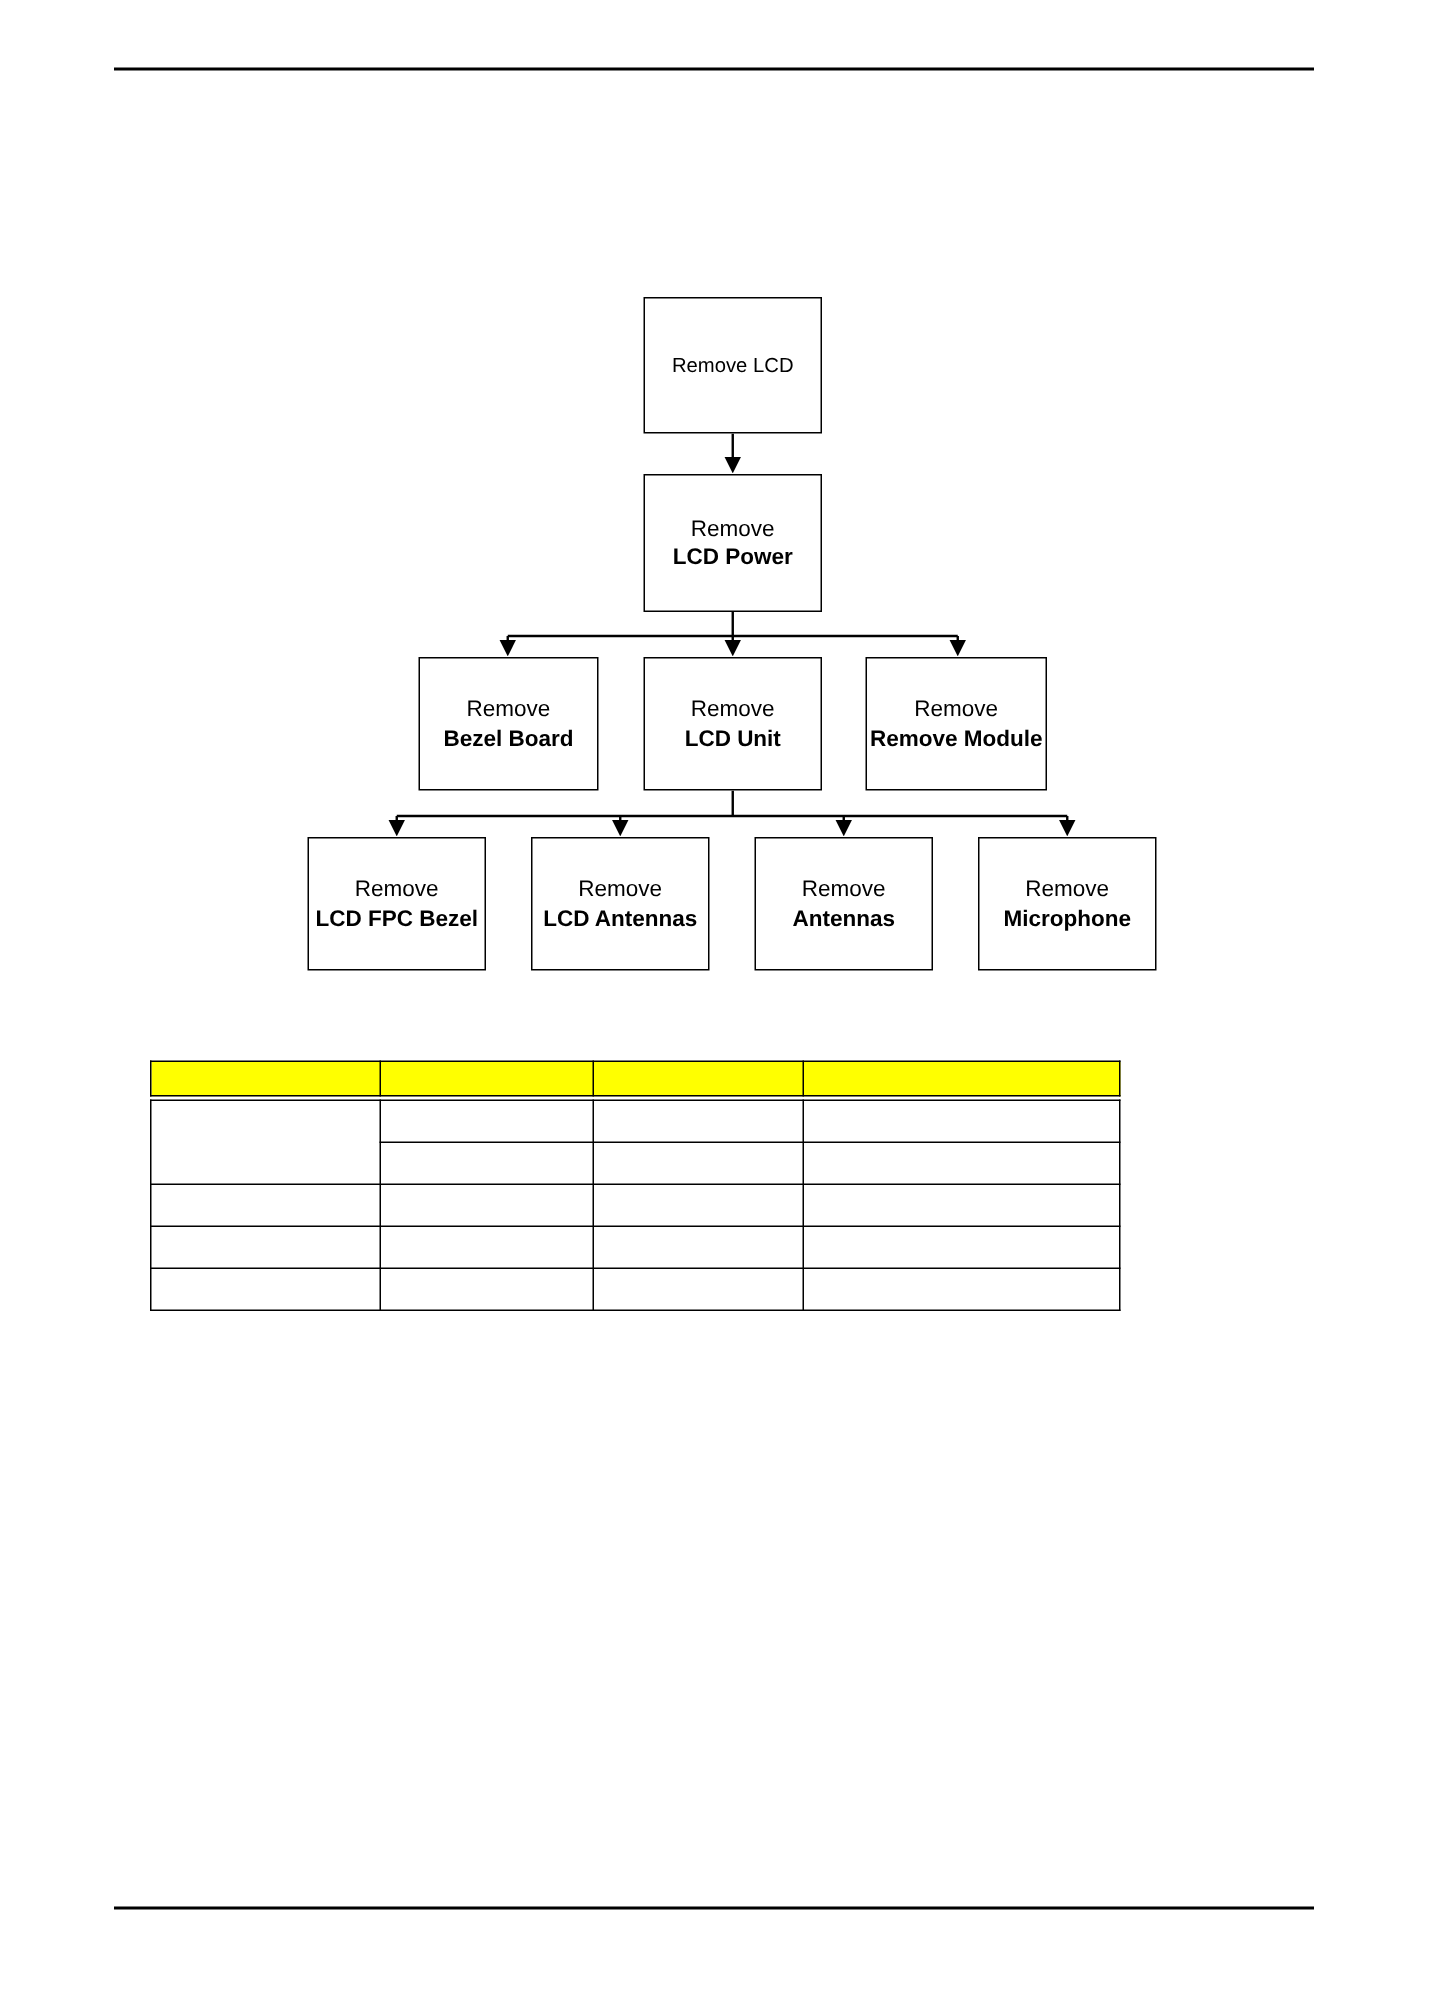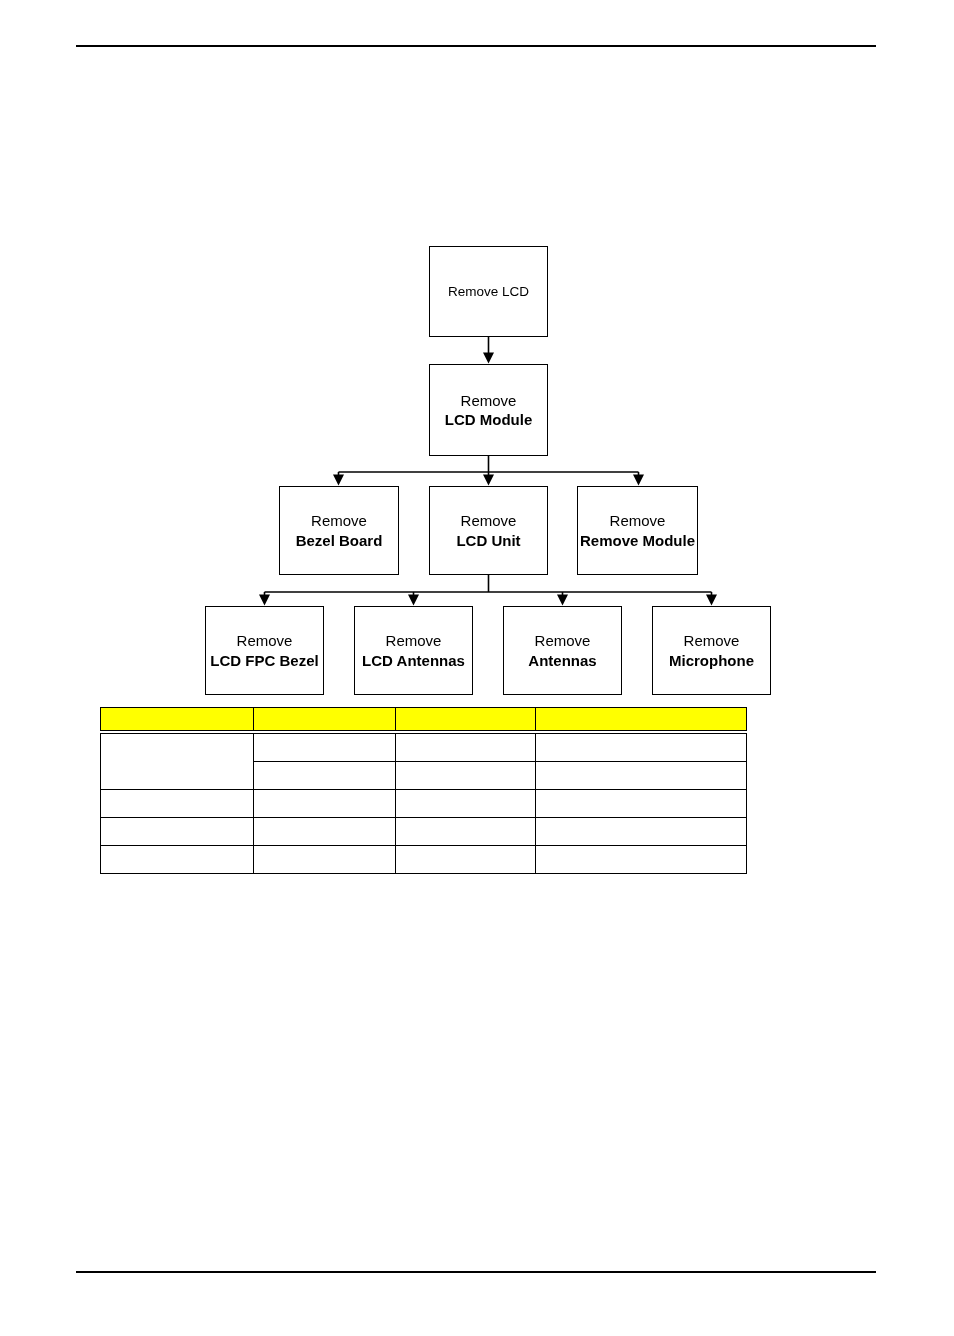--- a/index.html
+++ b/index.html
@@ -27,21 +27,20 @@
   .page-rule.top { top: 45px; }
   .page-rule.bottom { top: 1271px; }
 
   
   #flowchart {
     position: absolute;
     left: 0;
     top: 0;
     width: 758px;
     height: 690px;
-    margin-top: 48px;
   }
   .node {
     position: absolute;
     box-sizing: border-box;
     border: 1.6px solid #000000;
     background: #ffffff;
     display: flex;
     flex-direction: column;
     align-items: center;
     justify-content: center;
@@ -146,21 +145,21 @@
       <line x1="711.5" y1="544" x2="711.5" y2="552" marker-end="url(#arrow)"></line>
     </g>
   </svg>
 
   <div class="node plain" id="node-root">
     <span class="ln1">Remove LCD</span>
   </div>
 
   <div class="node" id="node-bezel">
     <span class="ln1">Remove</span>
-    <span class="ln2">LCD Module</span>
+    <span class="ln2">LCD Power</span>
   </div>
 
   <div class="node" id="node-power">
     <span class="ln1">Remove</span>
     <span class="ln2">Bezel Board</span>
   </div>
 
   <div class="node" id="node-lcd">
     <span class="ln1">Remove</span>
     <span class="ln2">LCD Unit</span>

